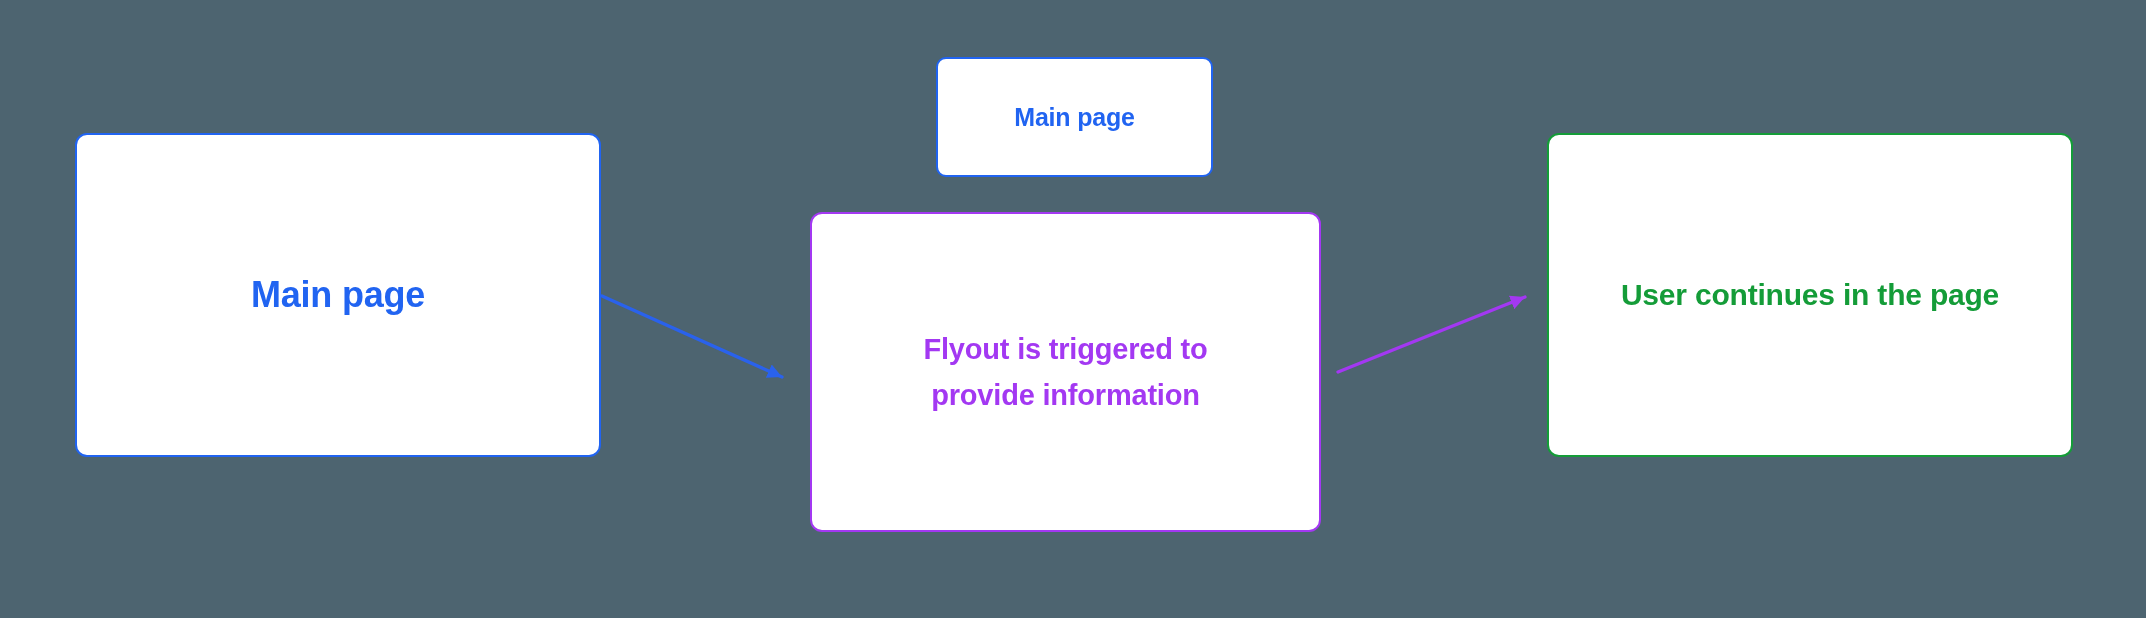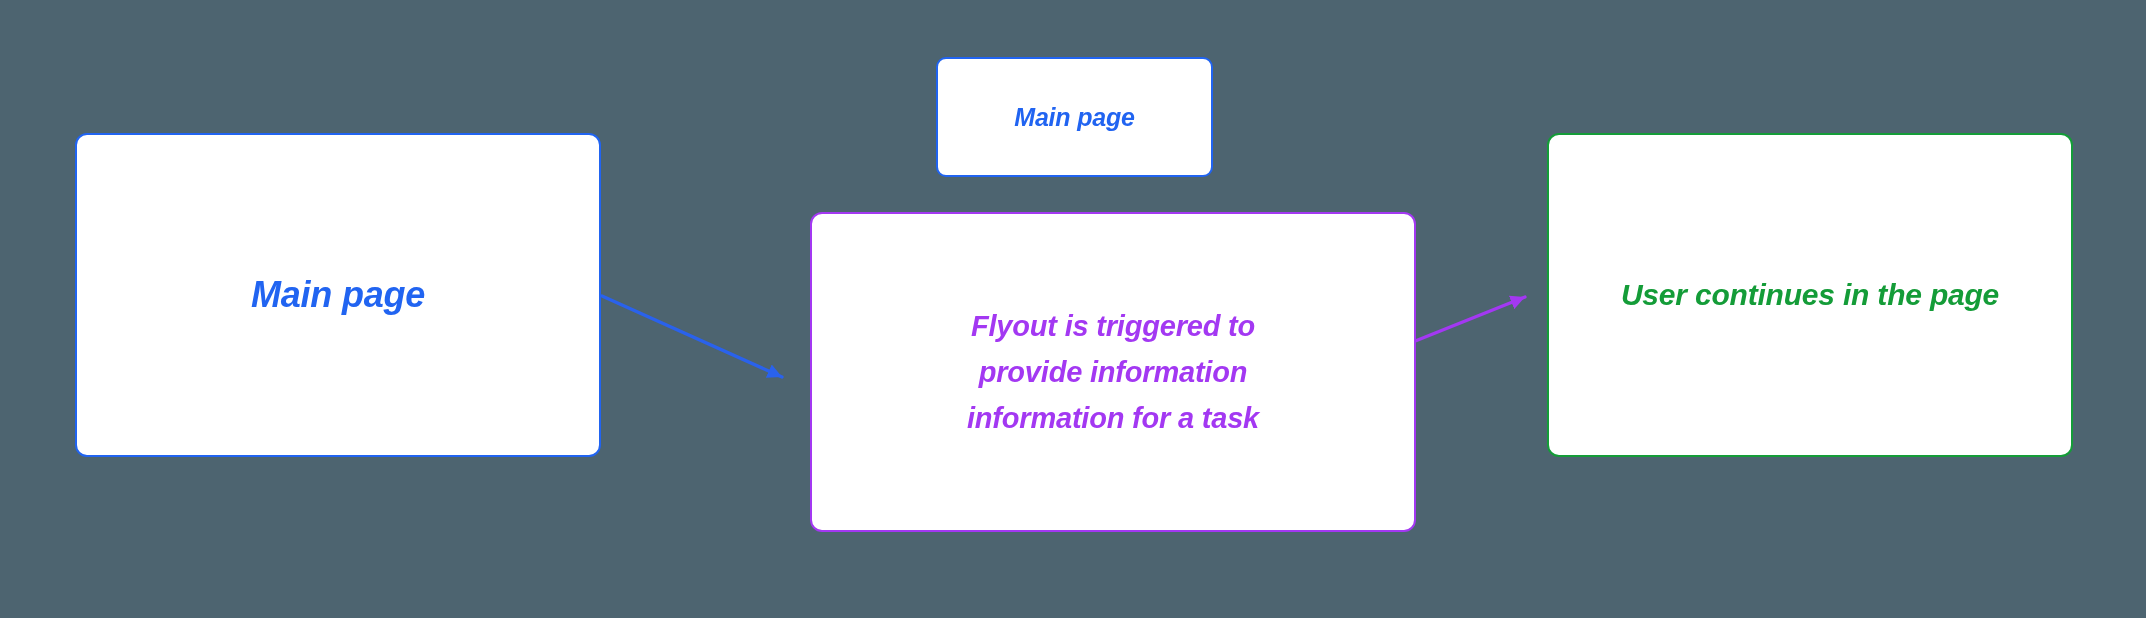--- a/index.html
+++ b/index.html
@@ -38,28 +38,28 @@
   .node-main {
     left: 75px; top: 133px; width: 526px; height: 324px;
     color: #2164F1; font-size: 36px;
   }
   .node-small {
     left: 936px; top: 57px; width: 277px; height: 120px;
     color: #2164F1; font-size: 25px;
     border-radius: 10px;
   }
   .node-flyout {
-    left: 810px; top: 212px; width: 606px; height: 320px;
+    left: 810px; top: 212px; width: 511px; height: 320px;
     color: #A338F2; font-size: 29px; line-height: 46px;
   }
   .node-continue {
     left: 1547px; top: 133px; width: 526px; height: 324px;
     color: #149C38; font-size: 30px;
   }
-  .label { display: block; font-style: italic; }
+  .label { display: block; }
 </style>
 </head>
 <body>
 
 <div class="canvas">
 
   <svg class="connectors" width="2146" height="618" viewBox="0 0 2146 618" xmlns="http://www.w3.org/2000/svg">
     <defs>
       <marker id="arrow-blue" viewBox="0 0 10 10" refX="10" refY="5" markerWidth="4.4" markerHeight="4.4" orient="auto">
         <path d="M 0 0 L 10 5 L 0 10 z" fill="#2A62EC"></path>
@@ -77,21 +77,20 @@
   </div>
 
   <div class="node node-blue node-small">
     <span class="label">Main page</span>
   </div>
 
   <div class="node node-purple node-flyout">
     <div class="label">
       <div>Flyout is triggered to</div>
       <div>provide information</div>
-      <div>information for a task</div>
     </div>
   </div>
 
   <div class="node node-green node-continue">
     <span class="label">User continues in the page</span>
   </div>
 
 </div>
 
 </body></html>

